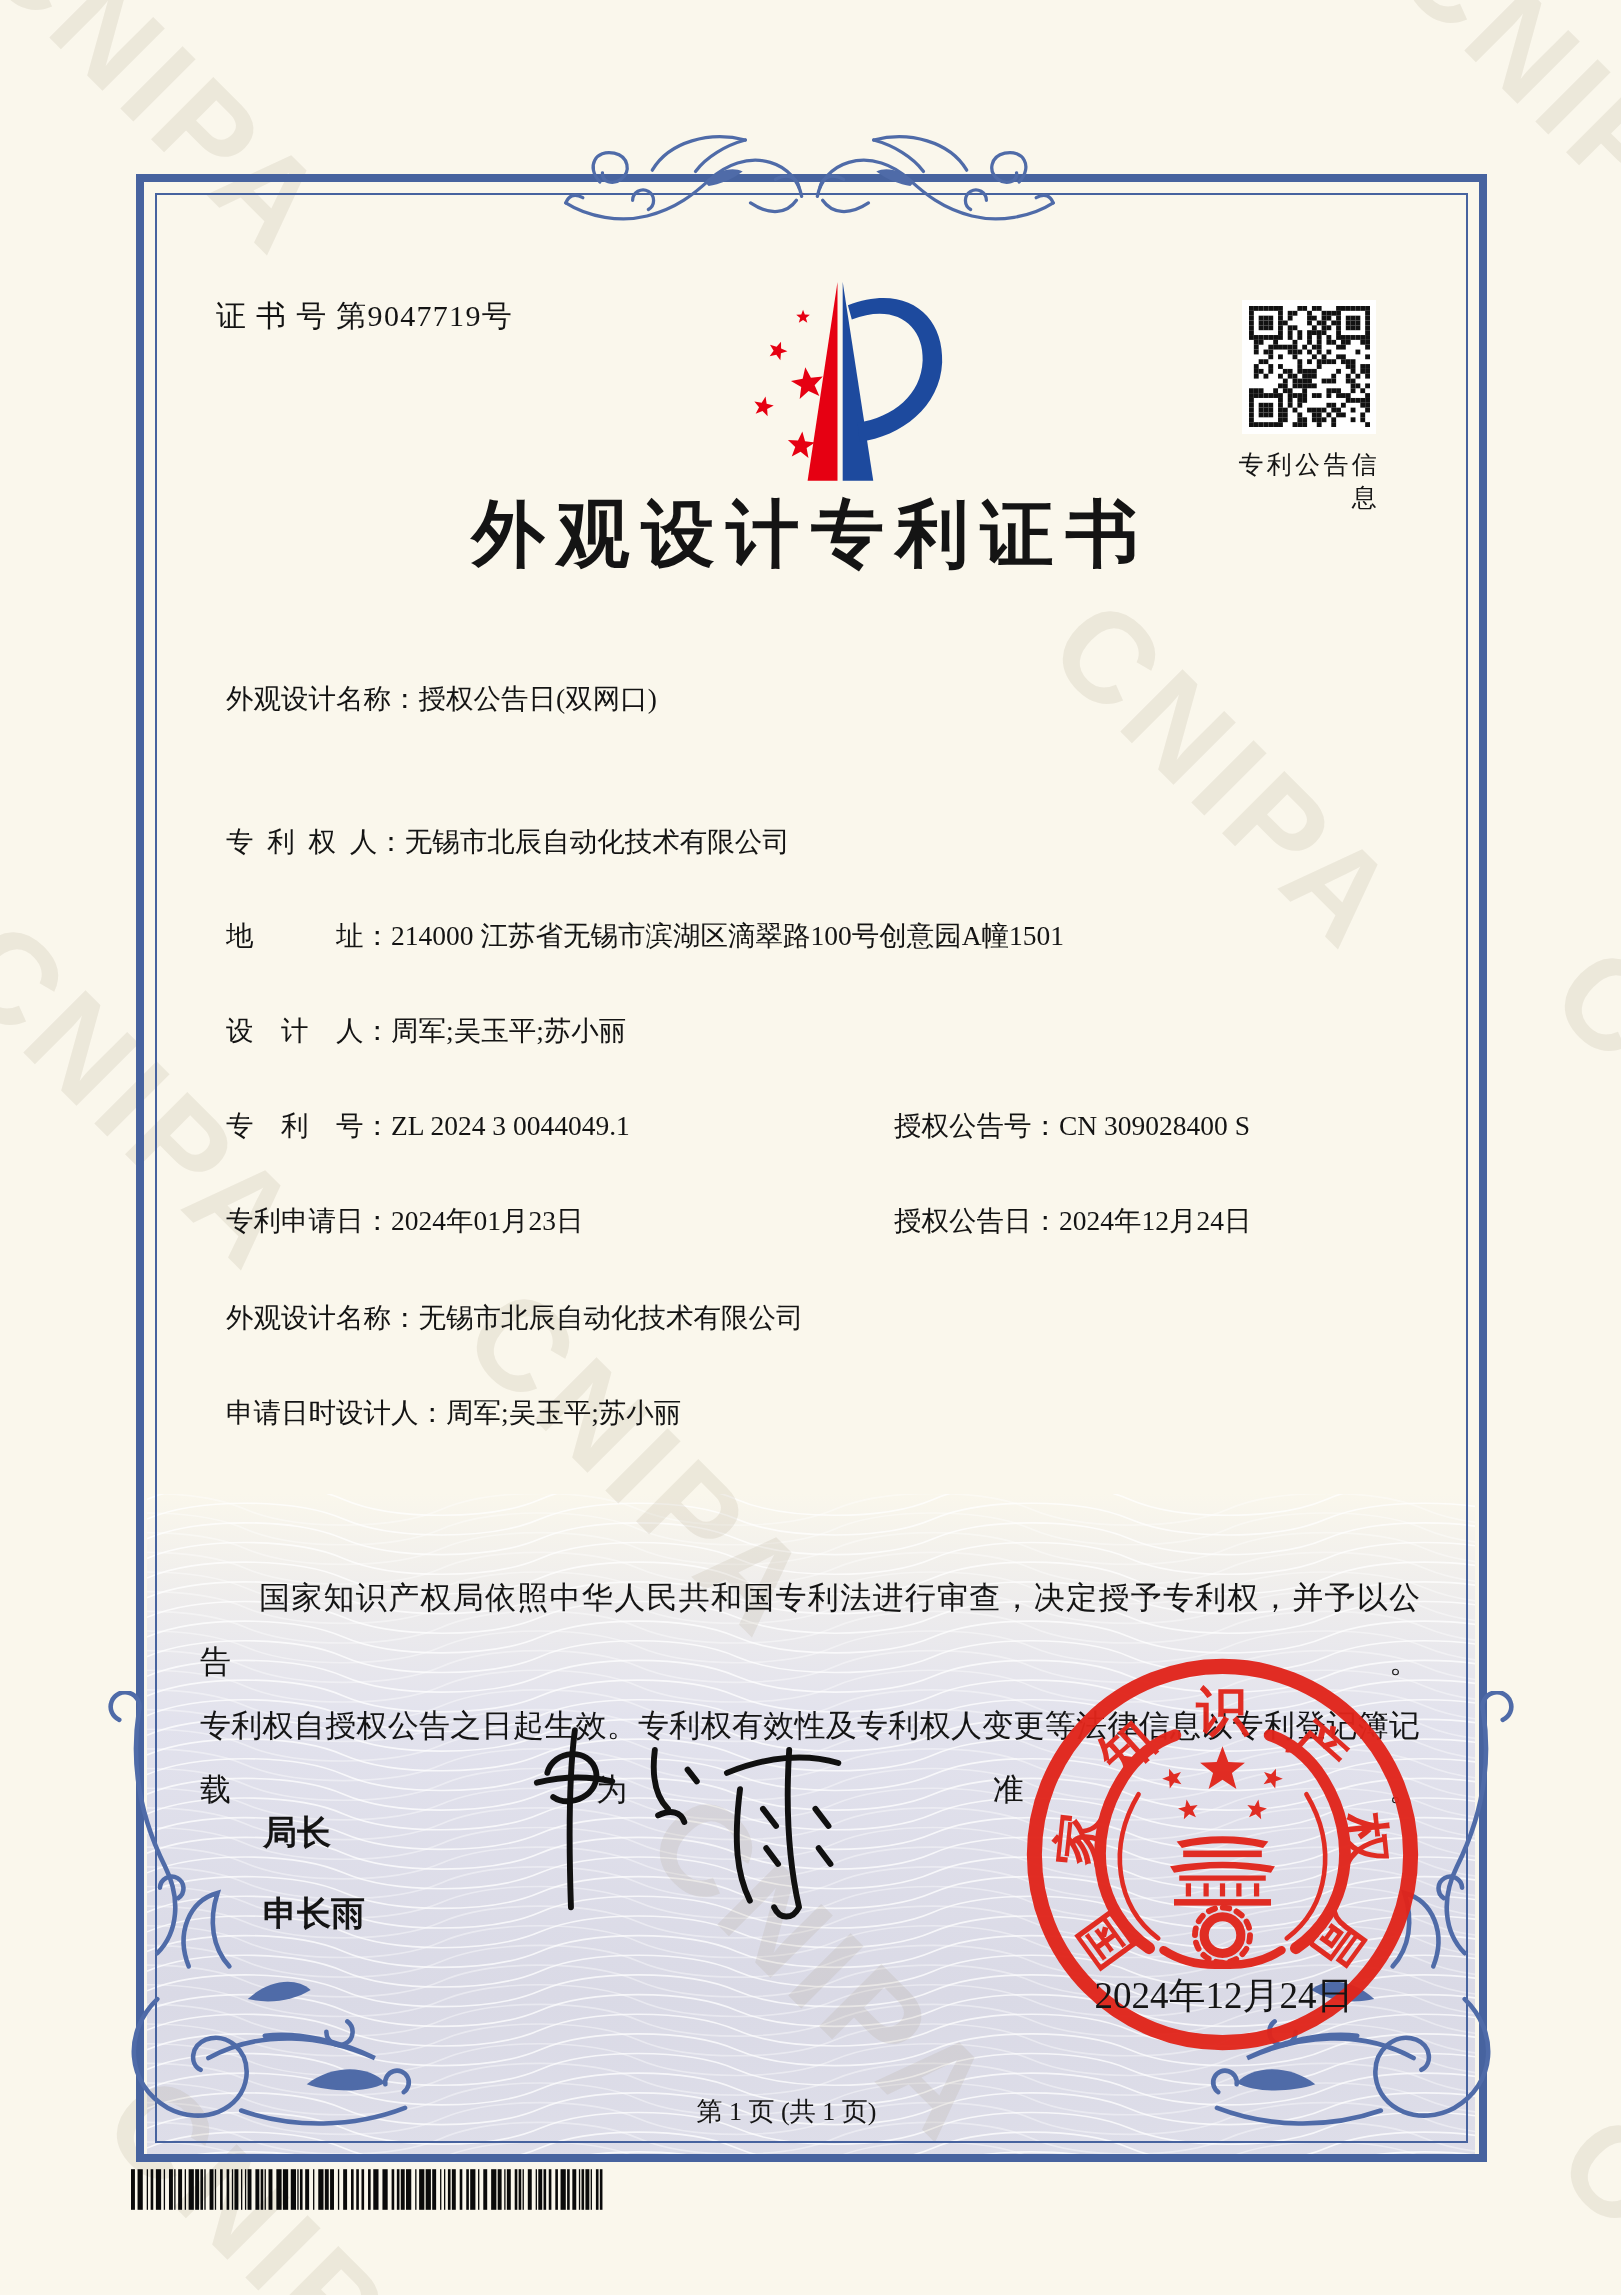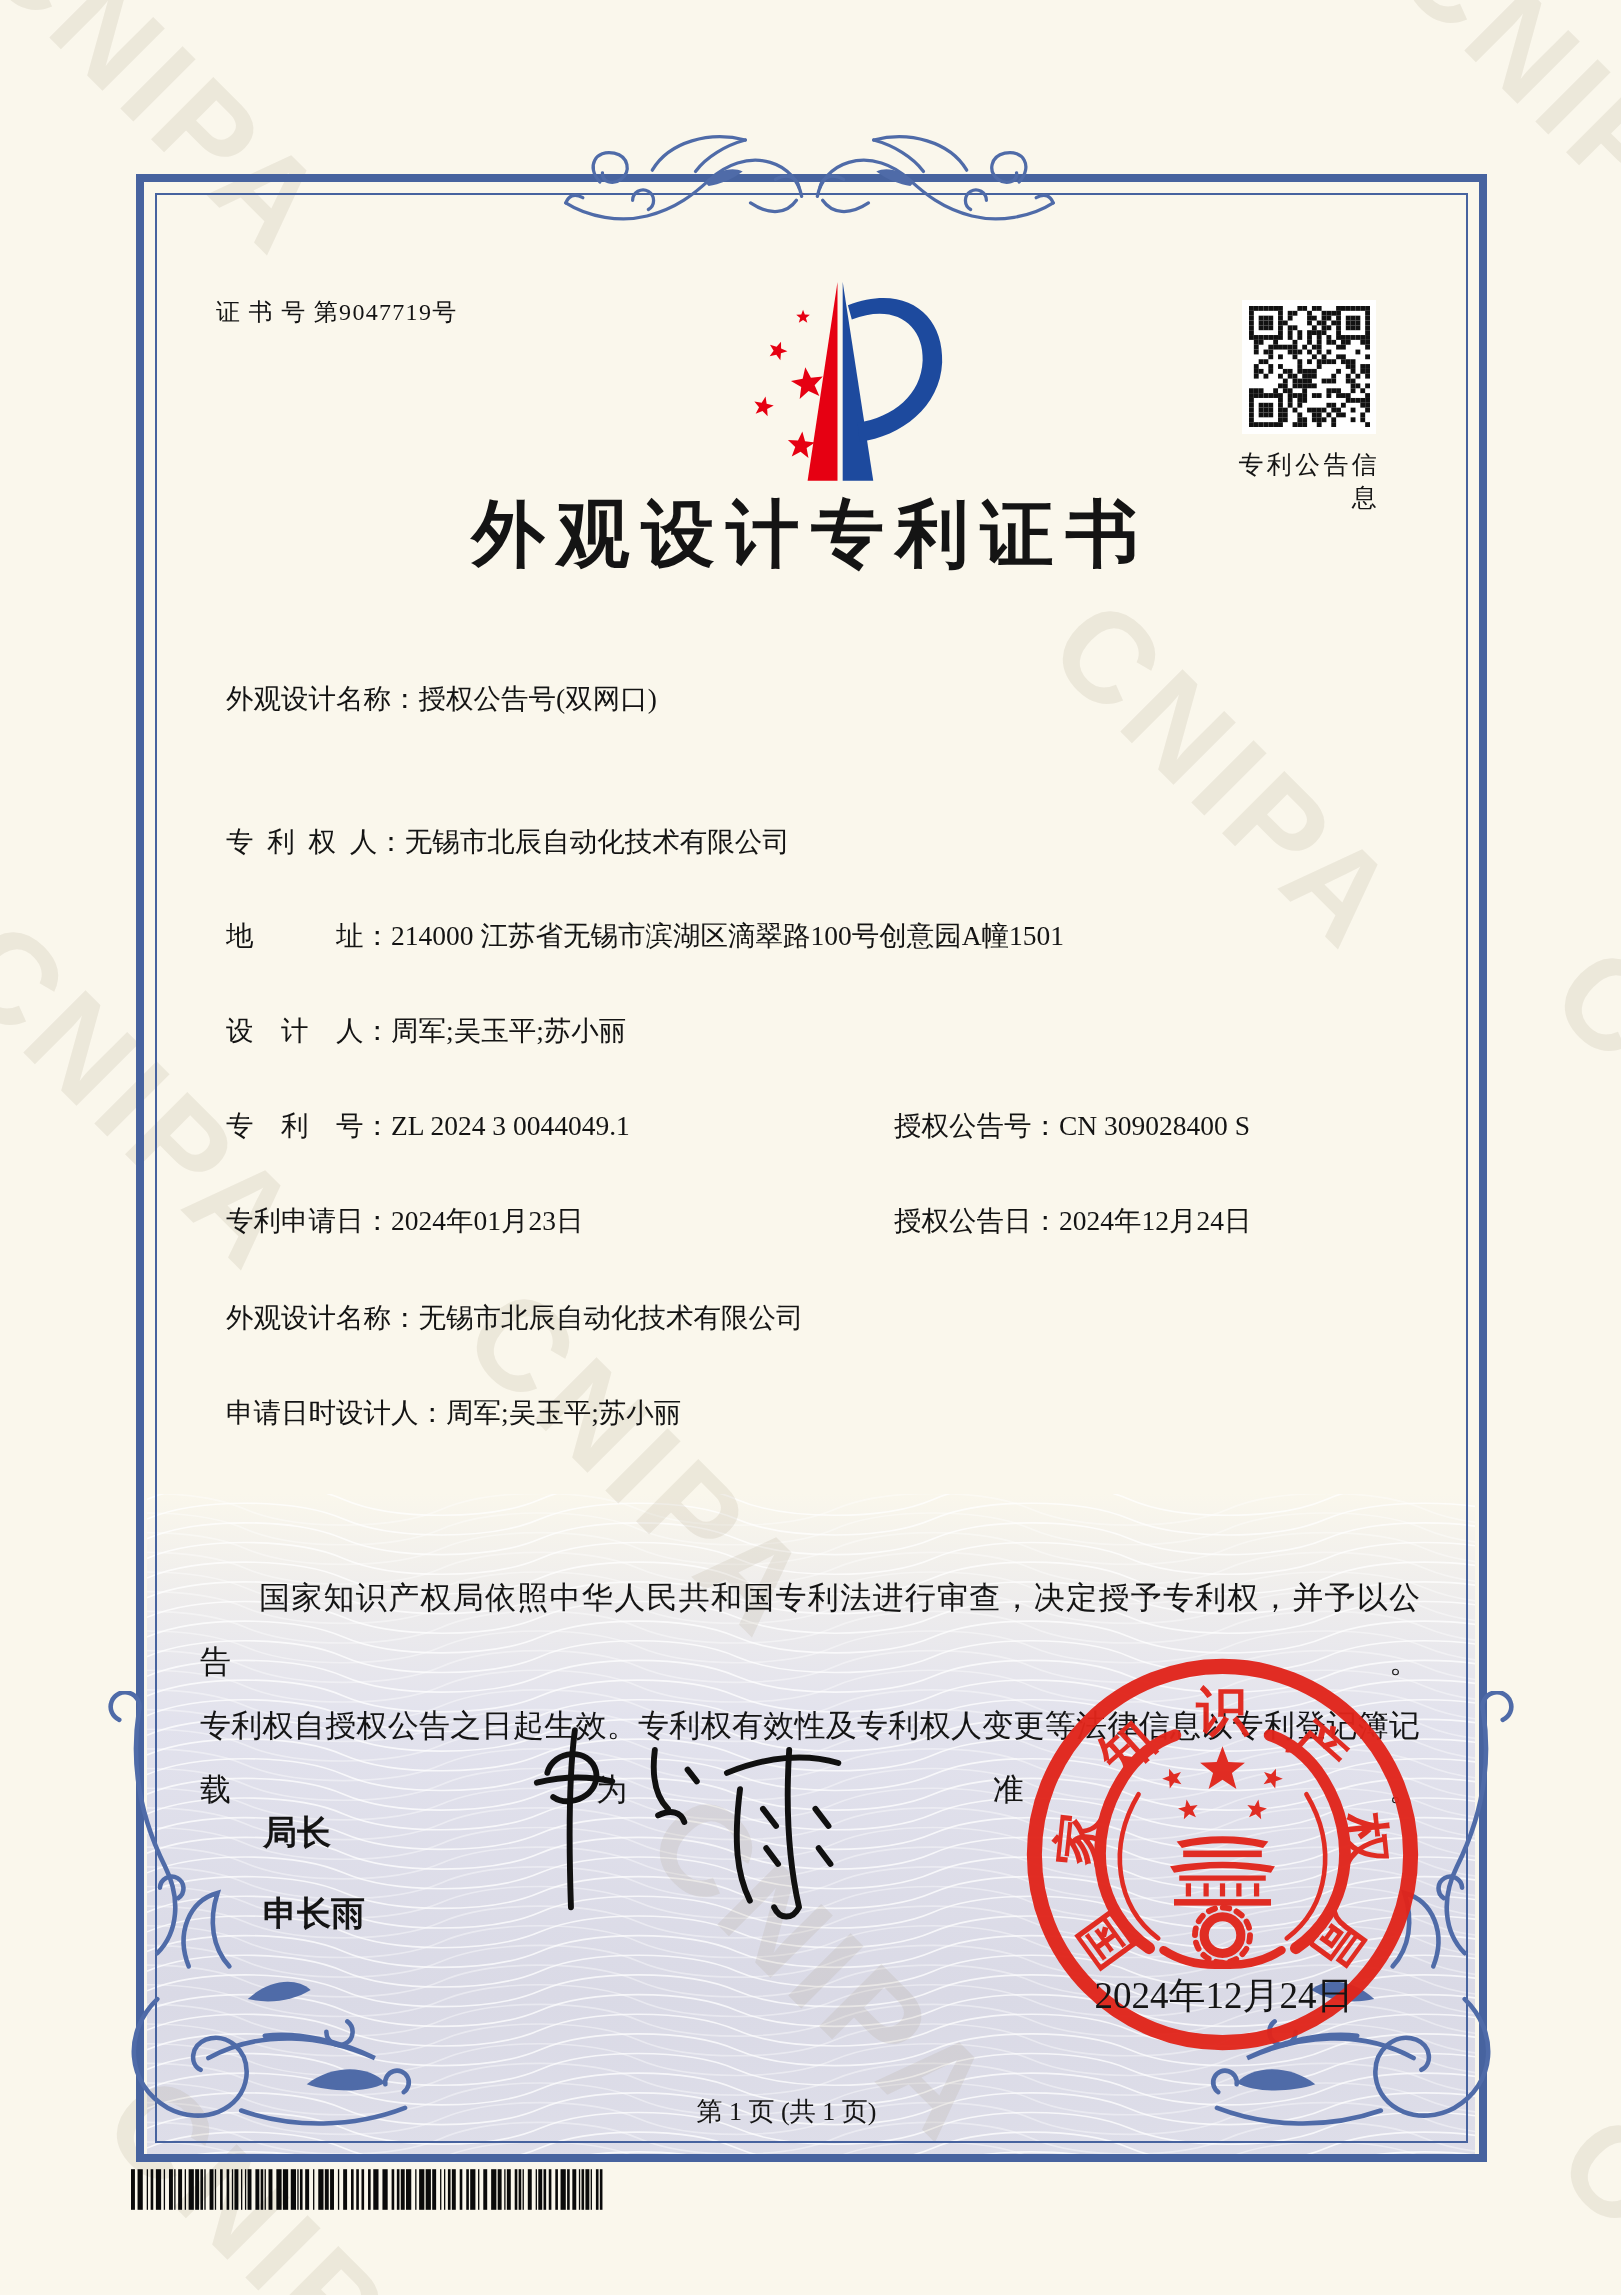--- a/index.html
+++ b/index.html
@@ -8,21 +8,21 @@
   .wm { position:absolute; font-family:"Liberation Sans","DejaVu Sans",sans-serif; font-weight:bold;
         font-size:128px; letter-spacing:7.9px; color:rgba(158,147,118,0.15); transform:rotate(45deg);
         z-index:2; white-space:nowrap; pointer-events:none; }
   .waves { position:absolute; left:147px; top:1494px; width:1328px; height:666px; z-index:1;
            background:linear-gradient(180deg, rgba(226,226,237,0) 0%, rgba(226,226,237,0.5) 16%,
                        #e2e2ed 34%, #dadae6 75%, #dedee9 100%); overflow:hidden; }
   .frame-outer { position:absolute; left:136px; top:174px; width:1351px; height:1988px;
                  border:8.5px solid #47639f; box-sizing:border-box; z-index:3; }
   .frame-inner { position:absolute; left:11px; top:11px; right:11px; bottom:11px; border:2.6px solid #47639f; }
   .orn { position:absolute; z-index:4; }
-  .certno { position:absolute; left:216px; top:296px; font-size:24px; letter-spacing:1.3px; z-index:10; }
+  .certno { position:absolute; left:216px; top:296px; font-size:30px; letter-spacing:1.3px; z-index:10; }
   .logo { position:absolute; left:739px; top:278px; z-index:10; }
   .qrbox { position:absolute; left:1242px; top:300px; width:134px; height:134px; background:#ffffff;
            display:flex; align-items:center; justify-content:center; z-index:10; }
   .qrcap { position:absolute; left:1212px; top:448px; width:168px; text-align:right; font-size:25px;
            letter-spacing:3.3px; z-index:10; }
   .title { position:absolute; left:136px; top:486px; width:1350px; text-align:center; font-size:73px;
            font-weight:bold; letter-spacing:11.8px; z-index:10; }
   .frow { position:absolute; left:226px; width:1199px; font-size:27.5px; line-height:38px; z-index:10;
           white-space:nowrap; }
   .frow .col2 { position:absolute; left:668px; top:0; }
@@ -499,21 +499,21 @@
           <rect x="112" y="192" width="8" height="8"></rect>
           <rect x="136" y="192" width="8" height="8"></rect>
           <rect x="192" y="192" width="8" height="8"></rect>
         </svg></span>
   </div>
   <div class="qrcap">专利公告信息</div>
 
   <div class="title">外观设计专利证书</div>
 
   <div class="frow" style="top:680px">
-    <span>外观设计名称：</span><span>授权公告号(双网口)</span>
+    <span>外观设计名称：</span><span>授权公告日(双网口)</span>
   </div>
   <div class="frow" style="top:823px">
     <span>专 利 权 人：</span><span>无锡市北辰自动化技术有限公司</span>
   </div>
   <div class="frow" style="top:917px">
     <span>地　　　址：</span><span>214000 江苏省无锡市滨湖区滴翠路100号创意园A幢1501</span>
   </div>
   <div class="frow" style="top:1012px">
     <span>设　计　人：</span><span>周军;吴玉平;苏小丽</span>
   </div>

